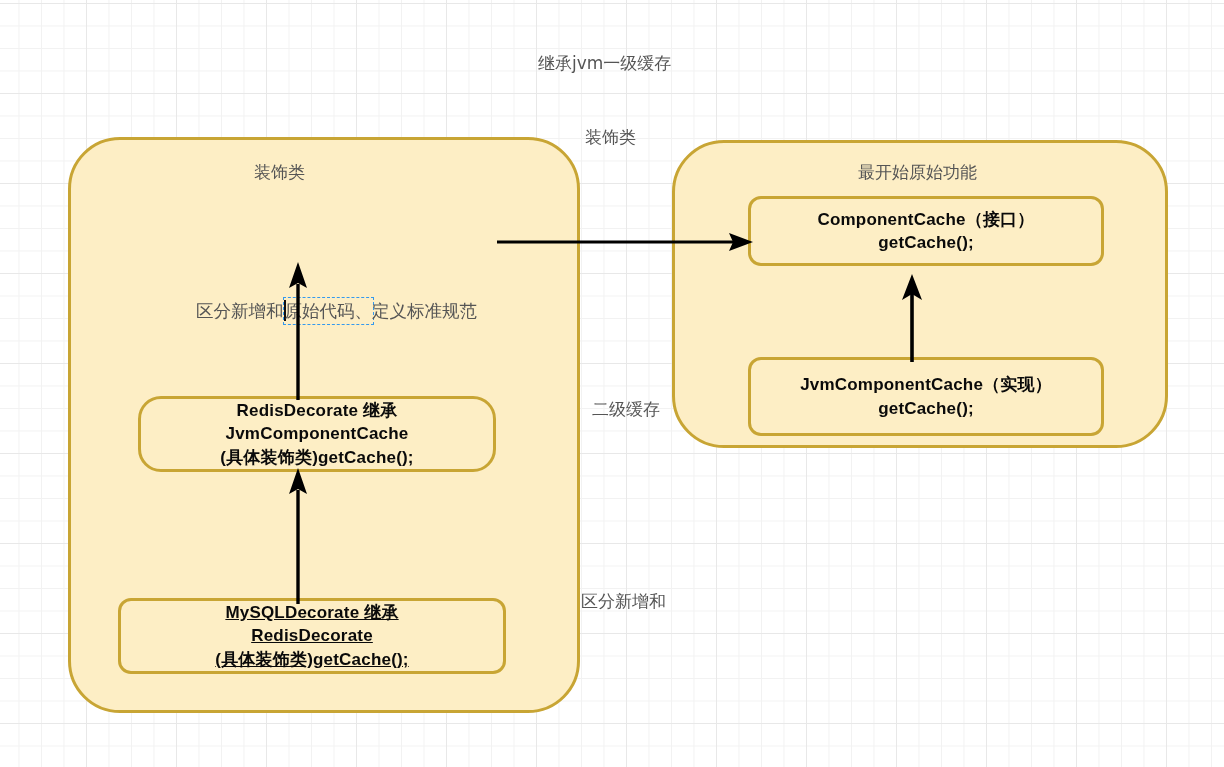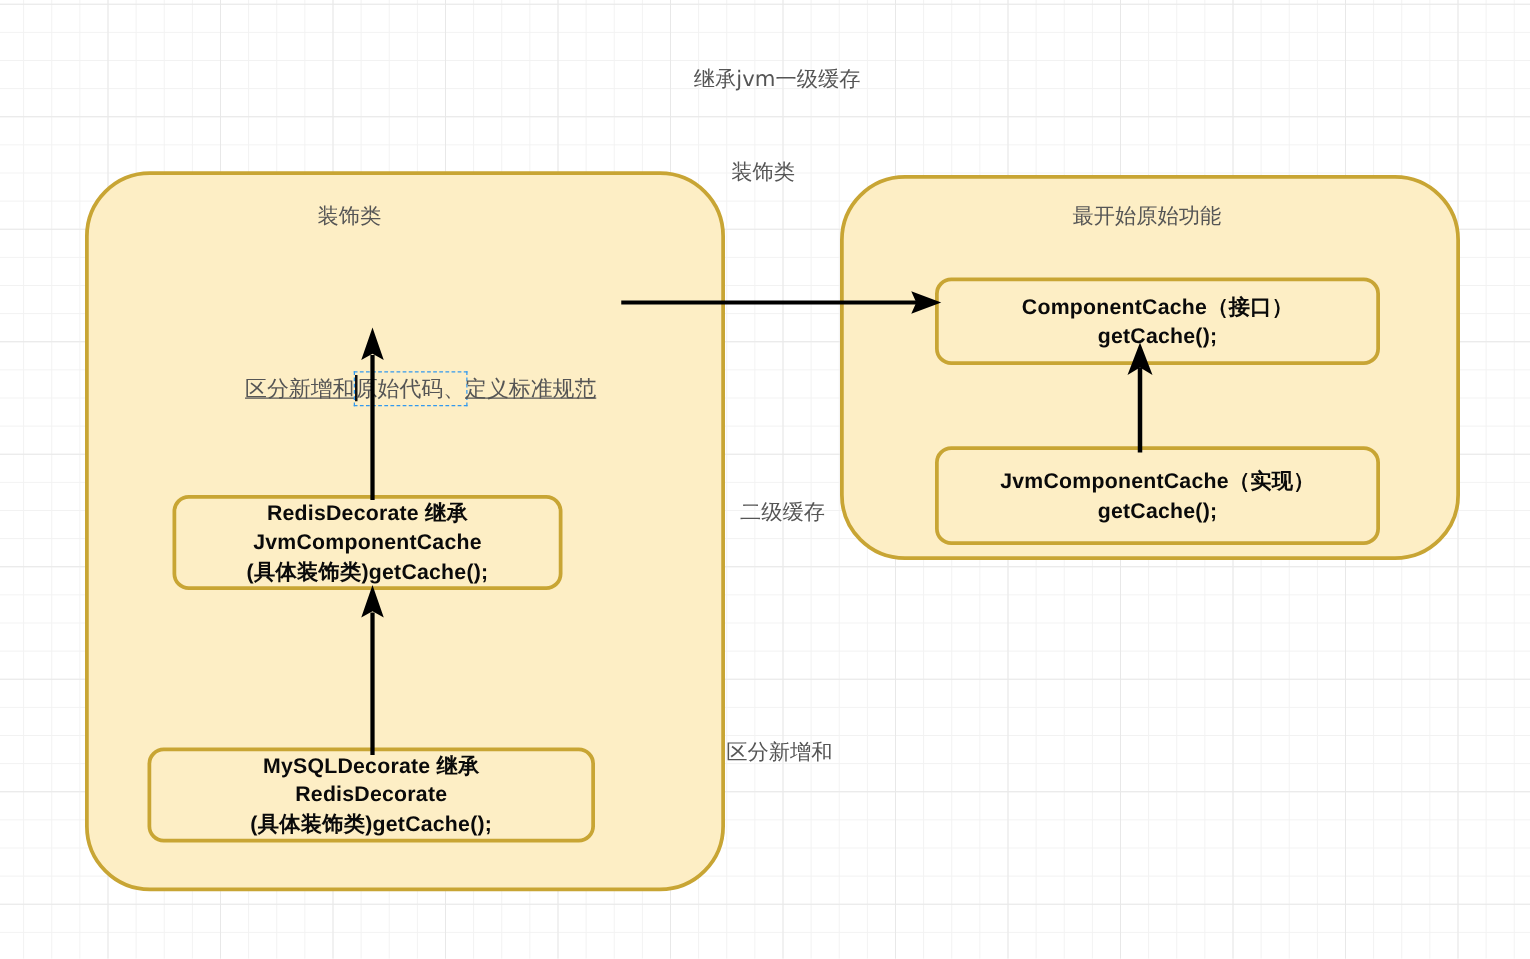--- a/index.html
+++ b/index.html
@@ -64,50 +64,49 @@
     text-align: center;
     color: #0a0a0a;
     font-weight: bold;
     font-size: 17px;
     line-height: 1.38;
     padding: 4px 8px;
     white-space: pre-line;
     letter-spacing: 0.2px;
   }
   #box-abstract-decorate { left: 138px; top: 196px;  width: 358px; height: 70px; }
-  #box-redis-decorate    { left: 138px; top: 396px;  width: 312px; height: 76px; }
-  #box-mysql-decorate    { left: 118px; top: 598px;  width: 358px; height: 76px; }
-  #box-component-cache   { left: 748px; top: 222px;  width: 356px; height: 70px; }
+  #box-redis-decorate    { left: 138px; top: 396px;  width: 358px; height: 76px; border-radius: 23px; }
+  #box-mysql-decorate    { left: 118px; top: 598px;  width: 388px; height: 76px; text-decoration: underline; }
+  #box-component-cache   { left: 748px; top: 196px;  width: 356px; height: 70px; }
   #box-jvm-component     { left: 748px; top: 357px;  width: 356px; height: 79px; }
 
   
   .label {
     position: absolute;
     color: #555555;
     font-size: 17px;
     font-family: "DejaVu Sans", "Liberation Sans", sans-serif;
     white-space: nowrap;
   }
-  #label-jvm-l1      { left: 538px; top: 52px; padding-left: 17px; }
+  #label-jvm-l1      { left: 538px; top: 52px; }
   #label-decorator-outside { left: 585px; top: 126px; }
   #label-decorator-inside  { left: 254px; top: 161px; }
   #label-original-feature  { left: 858px; top: 161px; }
   #label-l2-cache    { left: 581px; top: 398px; margin-left: 11px; }
   #label-l3-cache    { left: 581px; top: 590px; }
 
   
   #annotation-standard {
     position: absolute;
     left: 196px;
     top: 299px;
     color: #555555;
     font-size: 17.5px;
     font-family: "DejaVu Sans", "Liberation Sans", sans-serif;
     white-space: nowrap;
-    text-decoration: underline;
   }
   #annotation-selection {
     display: inline-block;
     outline: 1px dashed #3399ee;
     outline-offset: 1px;
     padding: 0 0 0 0;
   }
   #annotation-caret {
     display: inline-block;
     width: 2px;

